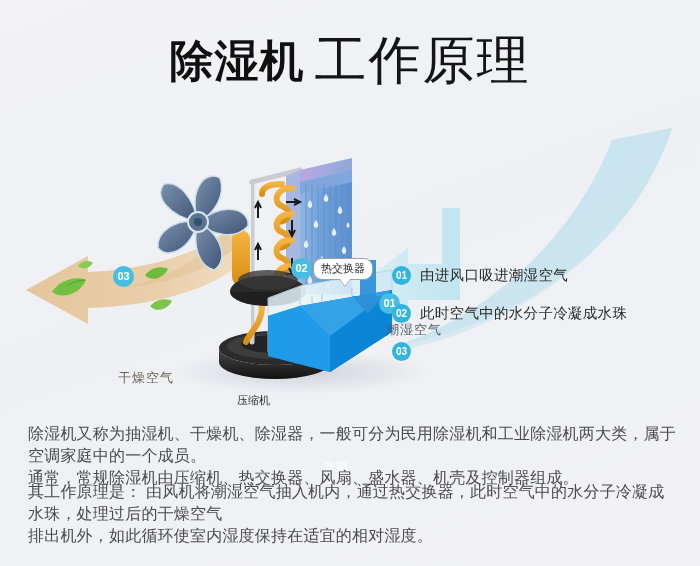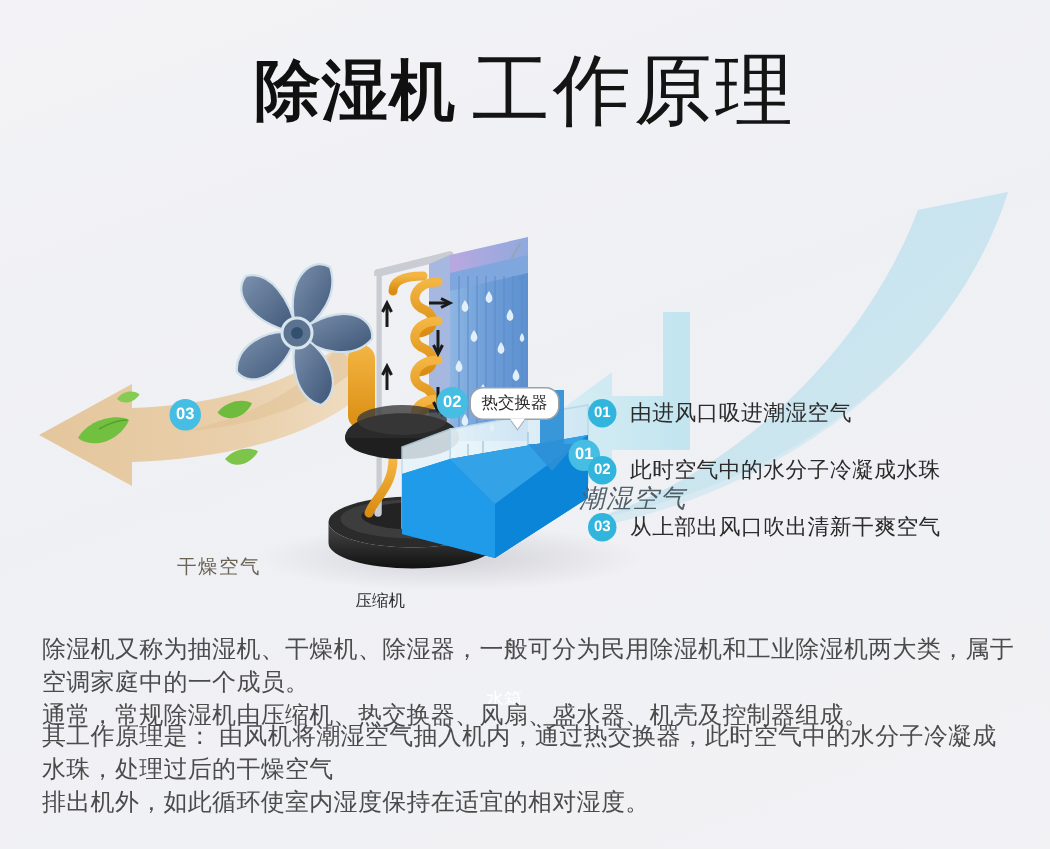--- a/index.html
+++ b/index.html
@@ -60,21 +60,21 @@
 
   
   .ill-label {
     position: absolute;
     font-size: 12px;
     color: #5a5a58;
     white-space: nowrap;
     letter-spacing: 1px;
   }
   #lbl-dry   { left: 118px; top: 211px; font-size: 13px; color: #6b6256; margin-top: 48px; }
-  #lbl-humid { left: 386px; top: 211px; font-size: 17px; color: #4f6069; font-style: italic; }
+  #lbl-humid { left: 386px; top: 211px; font-size: 13px; color: #4f6069; }
   #lbl-comp  { left: 237px; top: 283px; font-size: 11px; color: #2e2e2e; letter-spacing: 0; }
   #lbl-tank  { left: 324px; top: 348px; font-size: 12px; color: #ffffff; letter-spacing: 0; }
 
   
   .callout {
     position: absolute;
     left: 313px;
     top: 148px;
     background: #ffffff;
     border: 1px solid #9aa2a8;
@@ -377,21 +377,20 @@
     <div class="step-row">
       <span class="badge">01</span>
       <span class="step-text">由进风口吸进潮湿空气</span>
     </div>
     <div class="step-row">
       <span class="badge">02</span>
       <span class="step-text">此时空气中的水分子冷凝成水珠</span>
     </div>
     <div class="step-row">
       <span class="badge">03</span>
-      <span class="step-text">从上部出风口吹出清新干爽空气</span>
     </div>
   </div>
 
   <div class="copy" id="copy-1">
     <p>除湿机又称为抽湿机、干燥机、除湿器，一般可分为民用除湿机和工业除湿机两大类，属于空调家庭中的一个成员。</p>
     <p>通常，常规除湿机由压缩机、热交换器、风扇、盛水器、机壳及控制器组成。</p>
   </div>
   <div class="copy" id="copy-2">
     <p>其工作原理是： 由风机将潮湿空气抽入机内，通过热交换器，此时空气中的水分子冷凝成水珠，处理过后的干燥空气</p>
     <p>排出机外，如此循环使室内湿度保持在适宜的相对湿度。</p>

